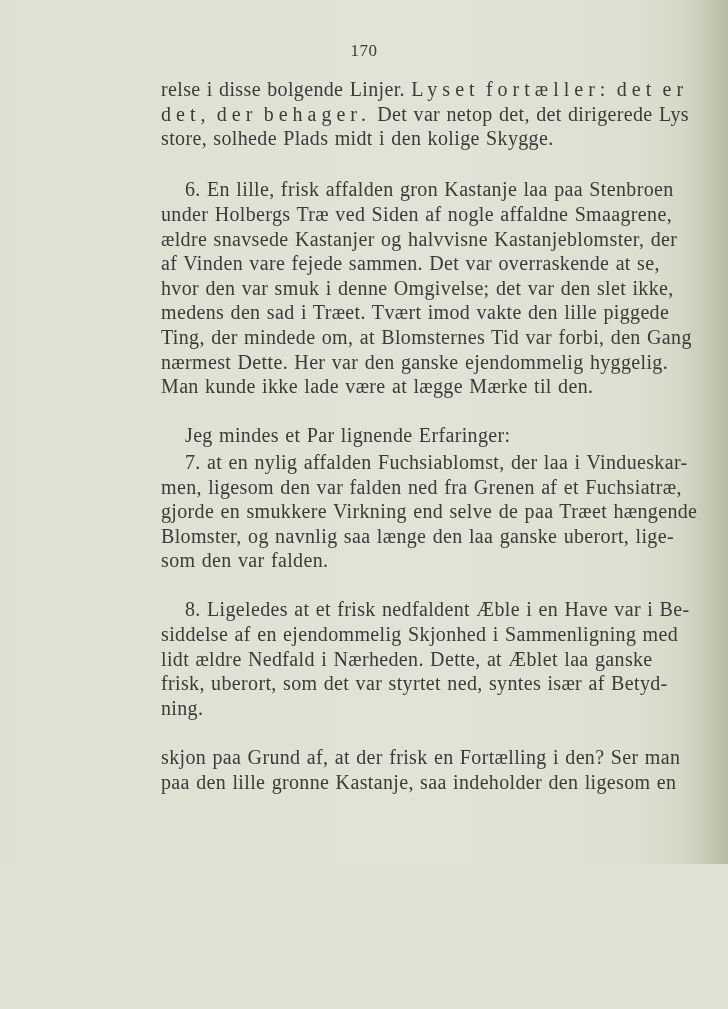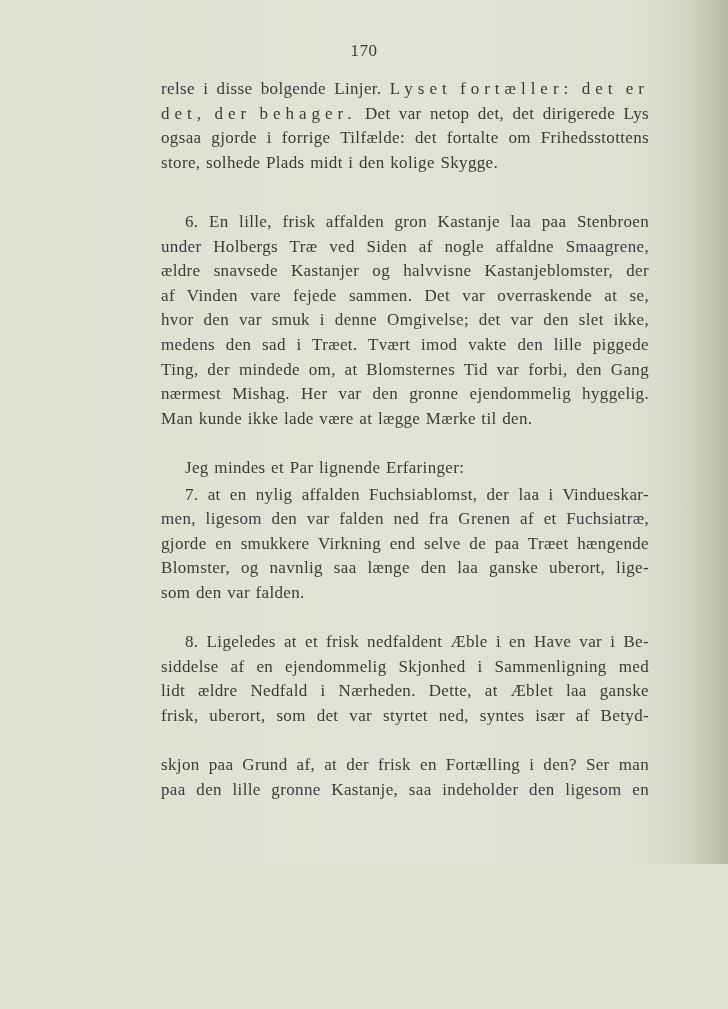--- a/index.html
+++ b/index.html
@@ -35,21 +35,21 @@
     .text-block {
       position: absolute;
       left: 161px;
       top: 77px;
       width: 488px;
     }
     .line {
       display: block;
       height: 24.6px;
       line-height: 24.6px;
-      font-size: 17px;
+      font-size: 20px;
       white-space: nowrap;
       text-align: justify;
       text-align-last: justify;
       letter-spacing: 0.35px;
       word-spacing: 1px;
     }
     .line.last {
       text-align-last: left;
     }
     .line.indent {
@@ -68,36 +68,35 @@
 
 <div class="page">
 
   <div class="page-number">170</div>
 
   <div class="text-block">
 
     <div>
       <span class="line"><span>relse i disse bolgende Linjer.</span> <span class="spaced">Lyset</span> <span class="spaced">fortæller:</span> <span class="spaced">det</span> <span class="spaced" style="letter-spacing:5px">er</span></span>
       <span class="line"><span class="spaced">det,</span> <span class="spaced">der</span> <span class="spaced">behager.</span> <span>Det var netop det, det dirigerede Lys</span></span>
-      <span class="line">ogsaa gjorde i forrige Tilfælde: det fortalte om Frihedsstottens</span>
       <span class="line last">store, solhede Plads midt i den kolige Skygge.</span>
     </div>
 
     <span class="gap"></span>
 
 
-    <div style="margin-top:10px;">
+    <div style="margin-top:2px;">
       <span class="line indent">6.  En lille, frisk affalden gron Kastanje laa paa Stenbroen</span>
       <span class="line">under Holbergs Træ ved Siden af nogle affaldne Smaagrene,</span>
       <span class="line">ældre snavsede Kastanjer og halvvisne Kastanjeblomster, der</span>
       <span class="line">af Vinden vare fejede sammen. Det var overraskende at se,</span>
       <span class="line">hvor den var smuk i denne Omgivelse; det var den slet ikke,</span>
       <span class="line">medens den sad i Træet. Tvært imod vakte den lille piggede</span>
       <span class="line">Ting, der mindede om, at Blomsternes Tid var forbi, den Gang</span>
-      <span class="line">nærmest Mishag. Her var den gronne ejendommelig hyggelig.</span>
+      <span class="line">nærmest Dette. Her var den ganske ejendommelig hyggelig.</span>
       <span class="line last">Man kunde ikke lade være at lægge Mærke til den.</span>
     </div>
 
     <span class="gap"></span>
 
     <div>
       <span class="line indent last">Jeg mindes et Par lignende Erfaringer:</span>
     </div>
 
     <div style="margin-top:2px;font-family:Liberation Serif, serif;">
@@ -108,20 +107,21 @@
       <span class="line last">som den var falden.</span>
     </div>
 
     <span class="gap"></span>
 
     <div>
       <span class="line indent">8.  Ligeledes at et frisk nedfaldent Æble i en Have var i Be-</span>
       <span class="line">siddelse af en ejendommelig Skjonhed i Sammenligning med</span>
       <span class="line">lidt ældre Nedfald i Nærheden. Dette, at Æblet laa ganske</span>
       <span class="line">frisk, uberort, som det var styrtet ned, syntes især af Betyd-</span>
+      <span class="line last">ning.</span>
     </div>
 
     <span class="gap"></span>
 
     <div>
       <span class="line">skjon paa Grund af, at der frisk en Fortælling i den? Ser man</span>
       <span class="line">paa den lille gronne Kastanje, saa indeholder den ligesom en</span>
     </div>
 
   </div>

